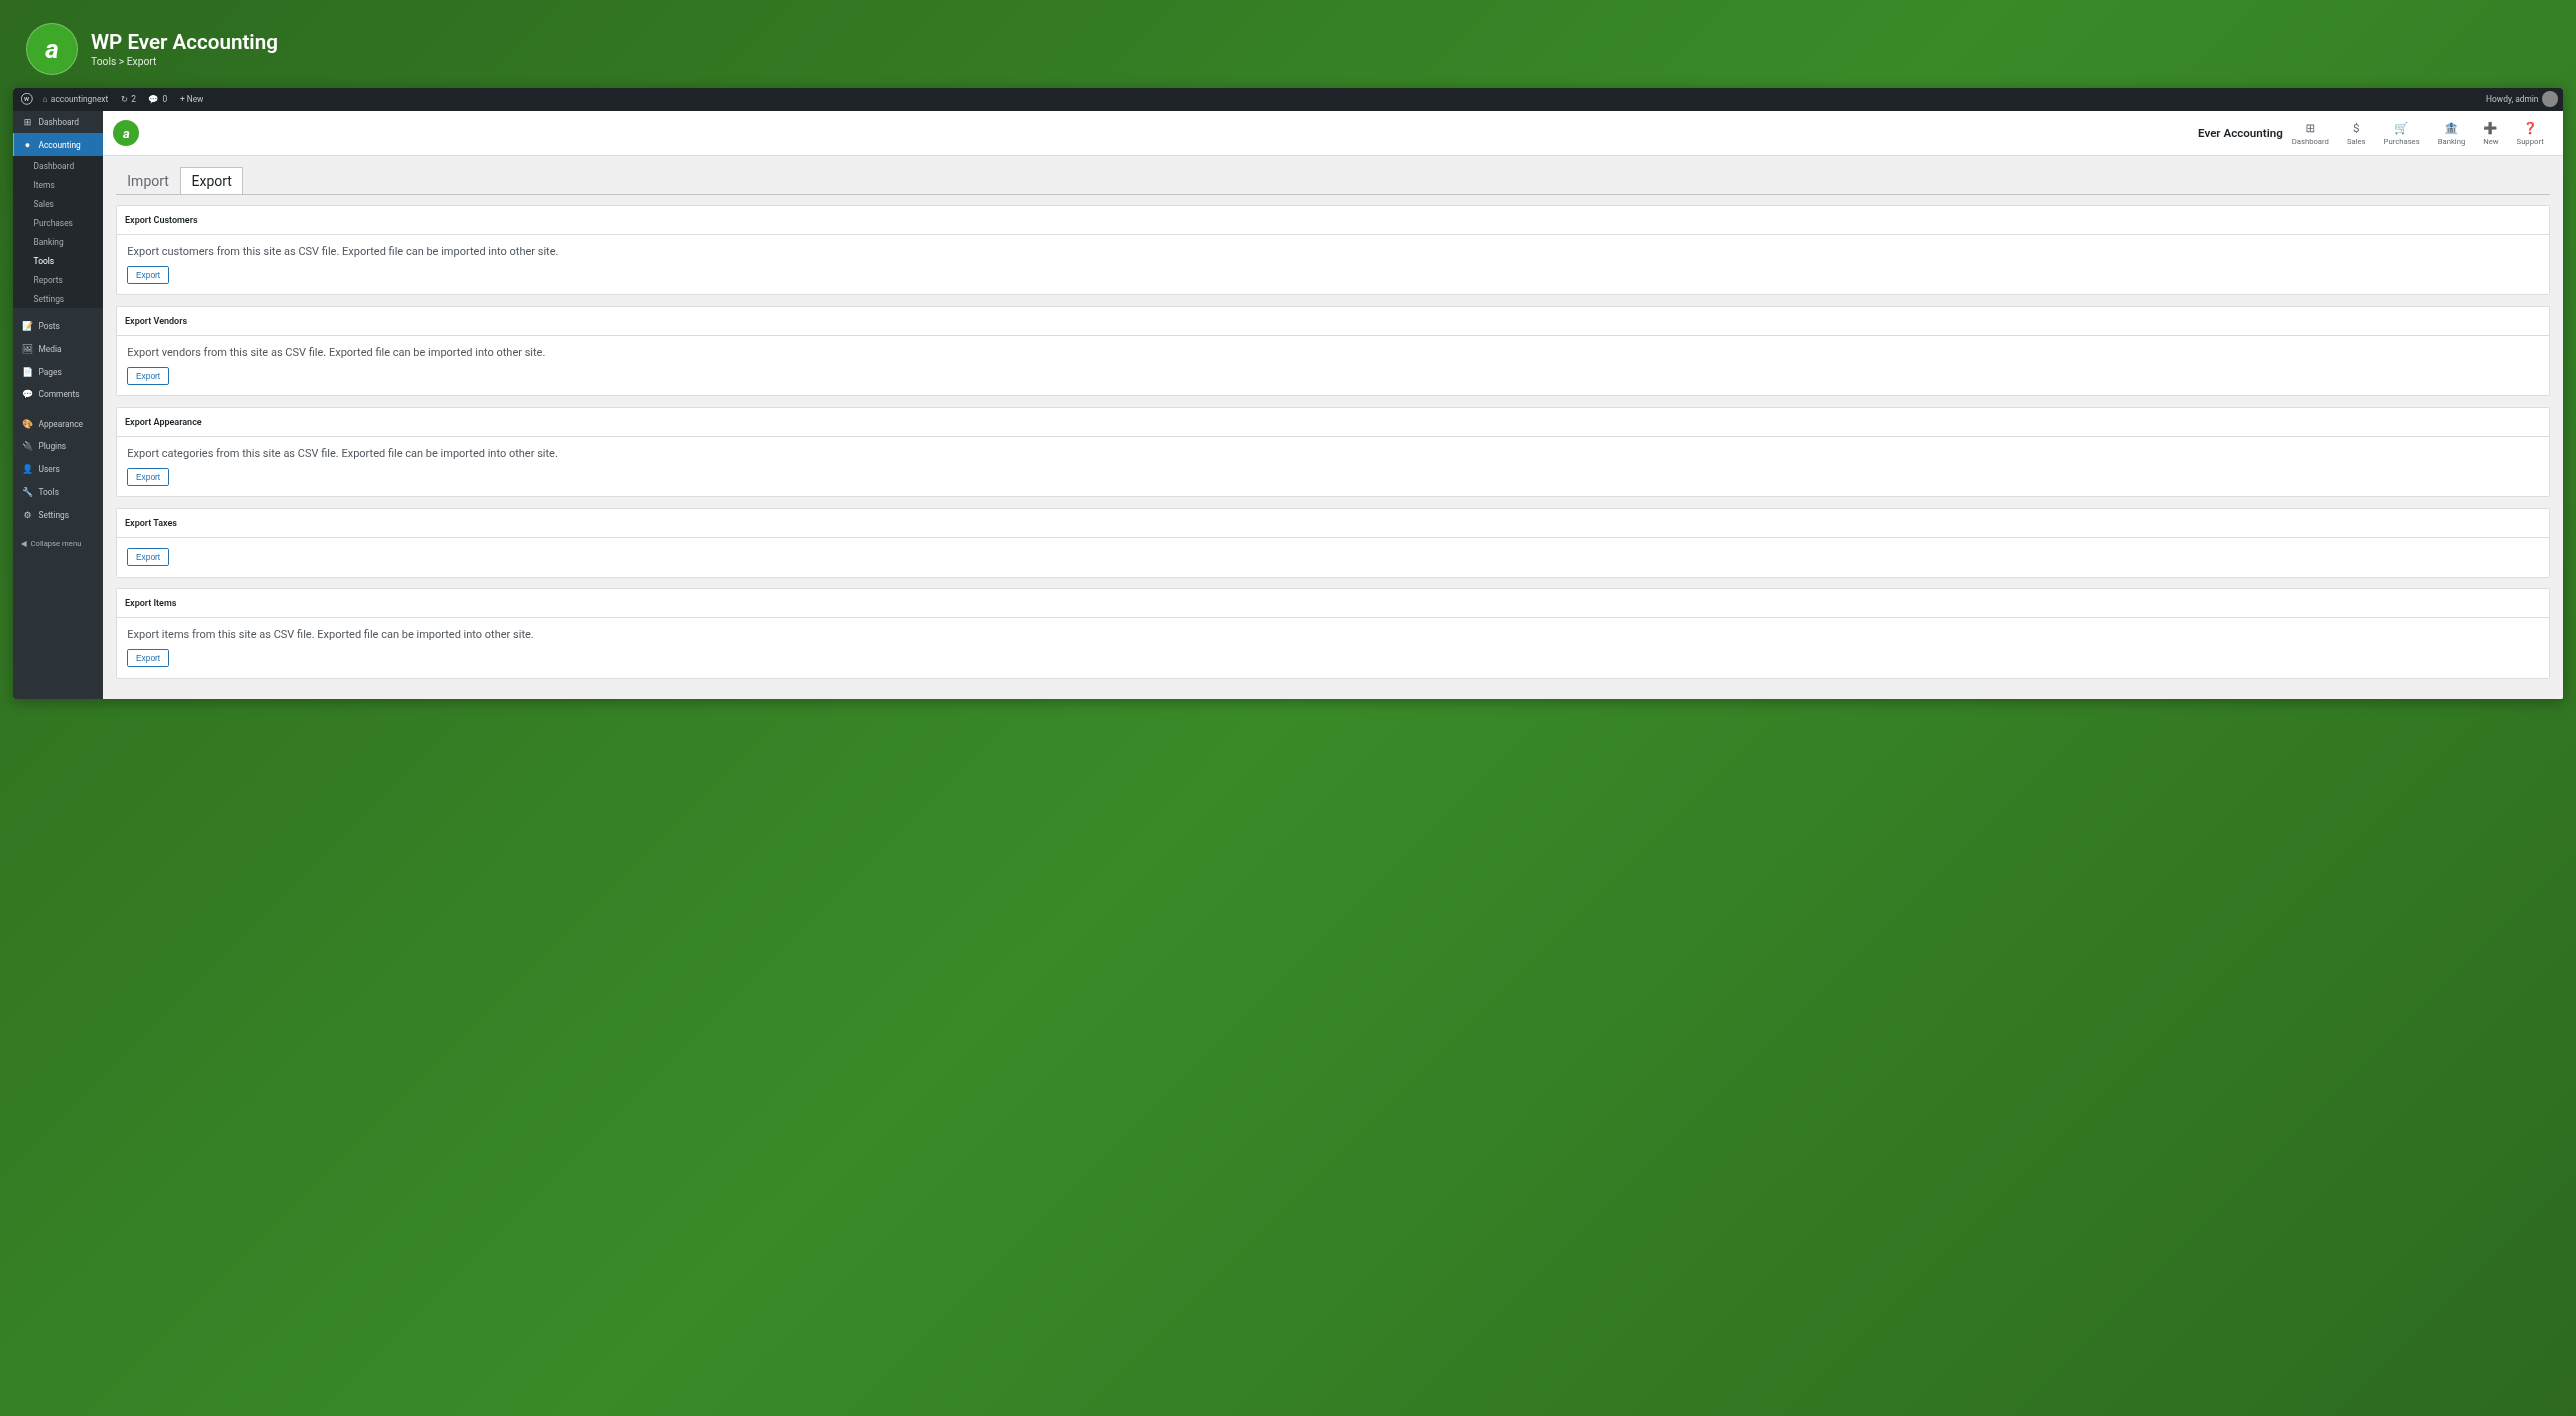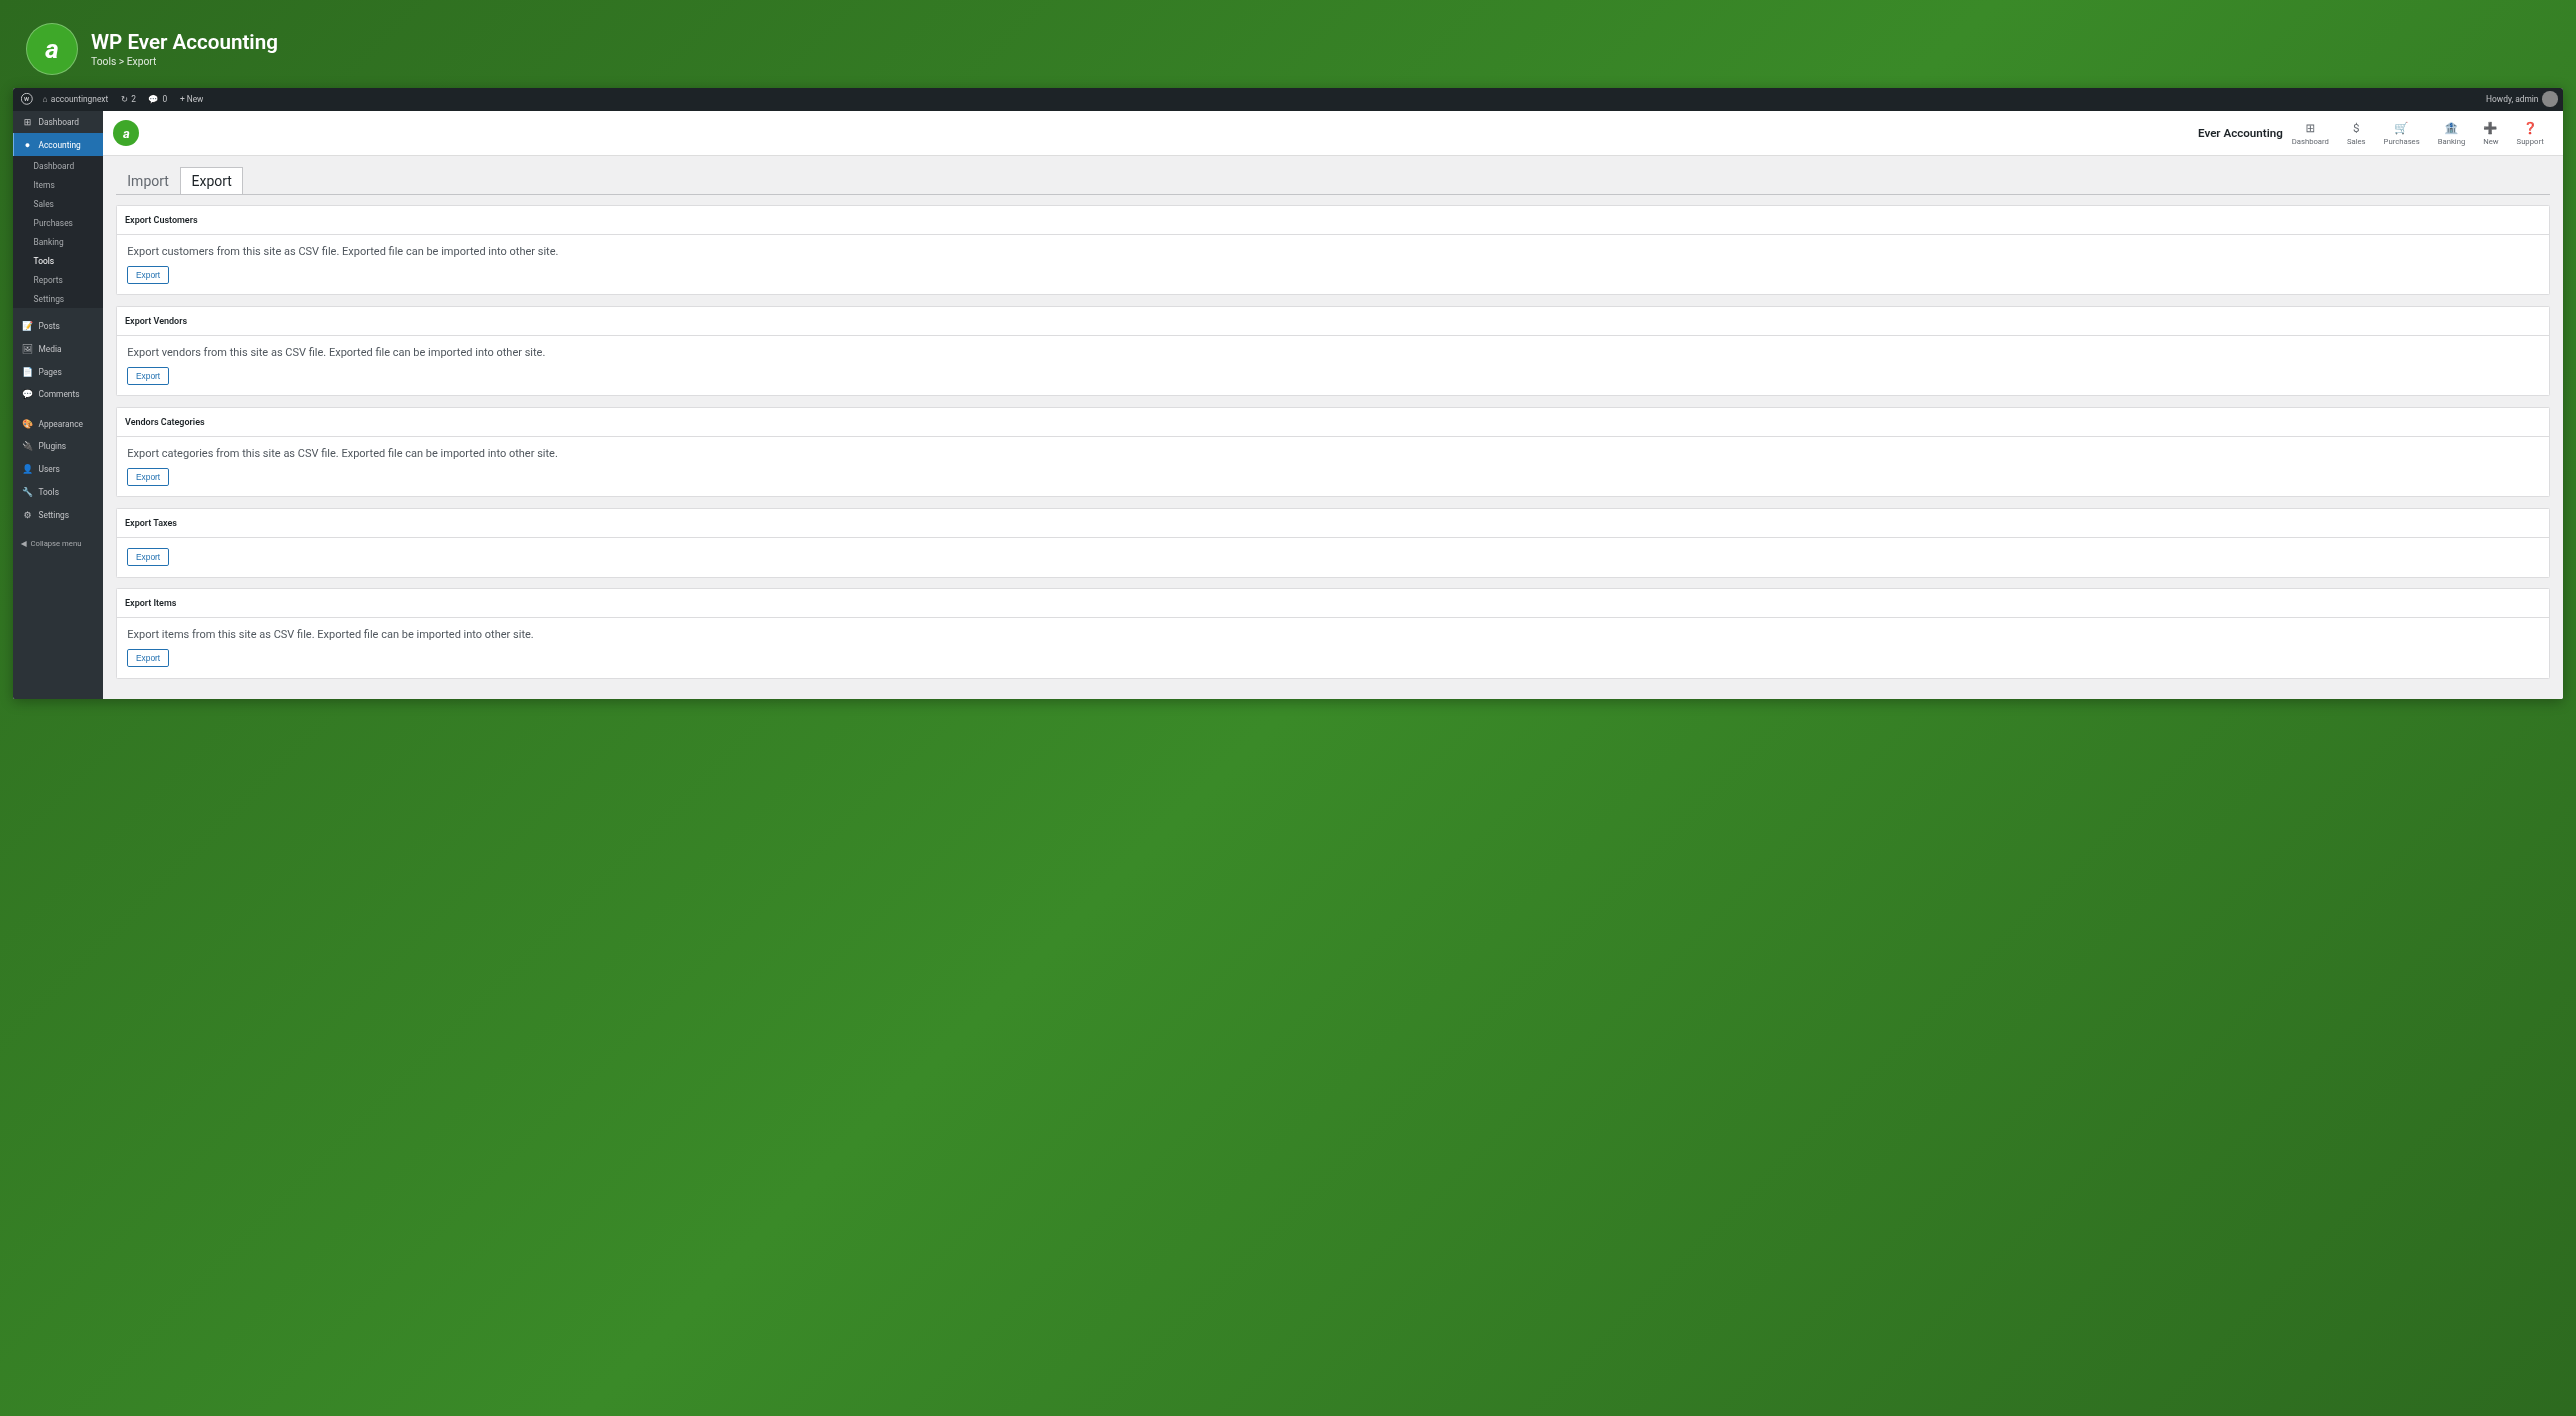--- a/index.html
+++ b/index.html
@@ -434,21 +434,21 @@
 
         <div class="export-section">
           <div class="export-section-header">Export Vendors</div>
           <div class="export-section-body">
             <p class="export-section-desc">Export vendors from this site as CSV file. Exported file can be imported into other site.</p>
             <button class="export-btn">Export</button>
           </div>
         </div>
 
         <div class="export-section">
-          <div class="export-section-header">Vendors Categories</div>
+          <div class="export-section-header">Export Appearance</div>
           <div class="export-section-body">
             <p class="export-section-desc">Export categories from this site as CSV file. Exported file can be imported into other site.</p>
             <button class="export-btn">Export</button>
           </div>
         </div>
 
         <div class="export-section">
           <div class="export-section-header">Export Taxes</div>
           <div class="export-section-body">
             <button class="export-btn">Export</button>

